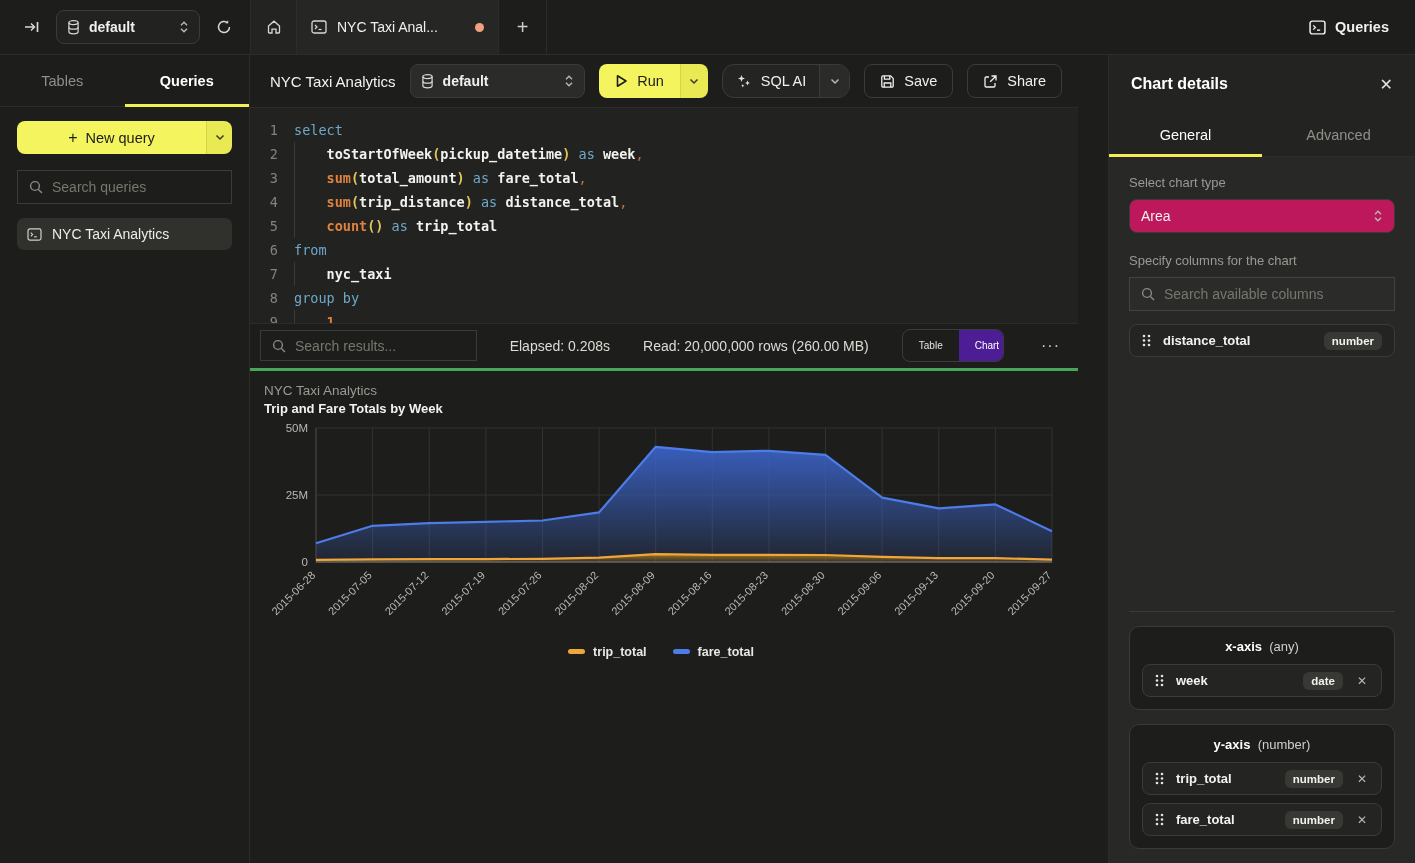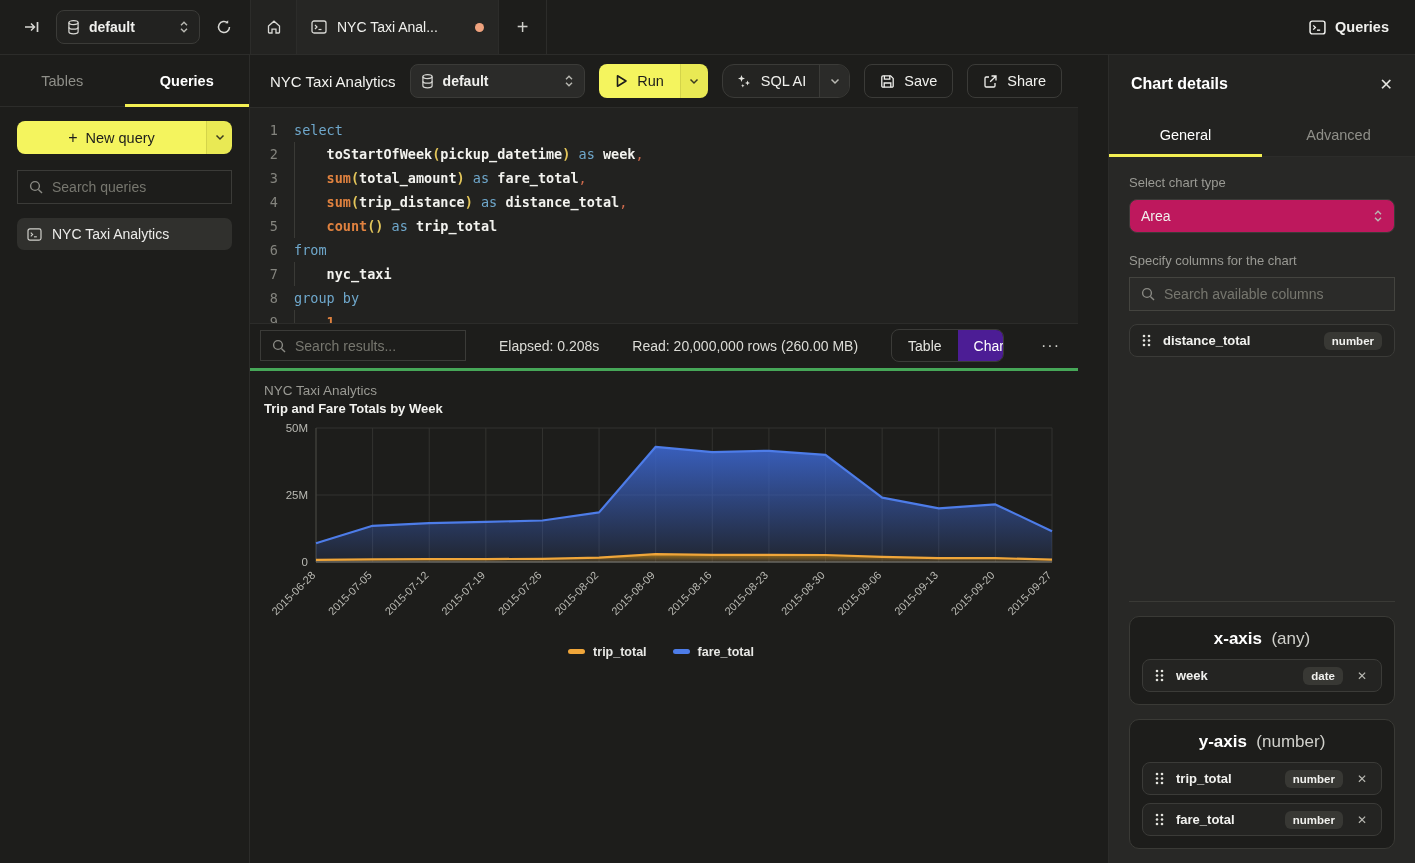--- a/index.html
+++ b/index.html
@@ -68,21 +68,21 @@
   .tok-i { color:#f2f2ee; font-weight:700; }
   .tok-p { color:#e2c55a; font-weight:700; }
   .tok-c { color:#cf6a4c; }
   .tok-n { color:#e0823f; font-weight:700; }
   .ind { display:inline-block; width:4ch; border-left:1px solid #3a3a36; }
 
   .results-bar { flex:0 0 45px; display:flex; align-items:center; gap:33px; padding:0 14px 0 10px; background:#1d1d1b; border-top:1px solid #2c2c2a; }
   .results-search { width:240px; height:31px; margin-bottom:0; }
   .stat { font-size:14px; color:#dcdcd7; white-space:nowrap; }
   .view-toggle { display:flex; height:33px; border:1px solid #3b3b38; border-radius:8px; overflow:hidden; margin-left:auto; }
-  .view-seg { padding:0 16px; display:flex; align-items:center; background:transparent; border:none; color:#e4e4df; font-size:14px; cursor:pointer; }
+  .view-seg { padding:0 16px; display:flex; align-items:center; background:transparent; border:none; color:#e4e4df; font-size:10px; cursor:pointer; }
   .view-seg.active { background:#4c1d95; color:#ffffff; }
   .dots-btn { color:#cfcfca; font-size:16px; letter-spacing:1px; background:none; border:none; cursor:pointer; padding:0 4px; }
   .green-line { flex:0 0 3px; background:#46a758; }
 
   .chart-panel { flex:1 1 auto; background:#1d1d1b; padding:12px 20px 0 14px; display:flex; flex-direction:column; }
   .chart-title { font-size:13.5px; color:#9a9a94; margin-bottom:3px; }
   .chart-subtitle { font-size:13px; color:#f2f2ef; font-weight:700; margin-bottom:4px; }
   .chart-legend { display:flex; justify-content:center; gap:26px; align-items:center; margin-top:-2px; }
   .legend-item { display:flex; align-items:center; gap:8px; font-size:12.5px; color:#e8e8e5; font-weight:700; cursor:pointer; }
   .legend-swatch { width:17px; height:5px; border-radius:2.5px; }
@@ -101,21 +101,21 @@
   .rp-select { height:34px; background:#be185d; margin-bottom:20px; }
   .rp-search { margin-bottom:13px; background:#2b2b29; border-color:#44443f; }
   .col-chip { display:flex; align-items:center; gap:12px; height:33px; border:1px solid #3b3b38; border-radius:8px; padding:0 12px; background:#242422; cursor:grab; }
   .col-chip .c-name { flex:1; font-size:13px; font-weight:700; color:#f2f2ef; }
   .type-badge { background:#383834; border-radius:6px; font-size:11.5px; font-weight:700; color:#f0f0ed; padding:3px 8px; }
   .chip-x { background:none; border:none; color:#b9b9b3; font-size:12px; cursor:pointer; padding:0 2px; }
   .rp-spacer { flex:1; }
   .rp-divider { border-top:1px solid #3a3a36; margin:0 0 14px; }
   .axis-card { border:1px solid #3a3a36; border-radius:10px; background:#1d1d1b; padding:10px 12px 12px; }
   .axis-card + .axis-card { margin-top:14px; }
-  .axis-title { text-align:center; font-size:17px; font-weight:700; color:#ffffff; margin:2px 0 10px; }
+  .axis-title { text-align:center; font-size:13px; font-weight:700; color:#ffffff; margin:2px 0 10px; }
   .axis-title .hint { font-weight:400; color:#d0d0cb; }
   .axis-items { display:flex; flex-direction:column; gap:8px; }
   .drop-zone { margin-top:10px; border:1px dashed #55554f; border-radius:8px; height:34px; display:flex; align-items:center; justify-content:center; font-size:11.5px; font-weight:700; letter-spacing:.4px; color:#e4e4df; background:#232321; }
 </style>
 </head>
 <body>
 
 <header class="topbar">
   <div class="topbar-left">
     <button class="icon-btn">

